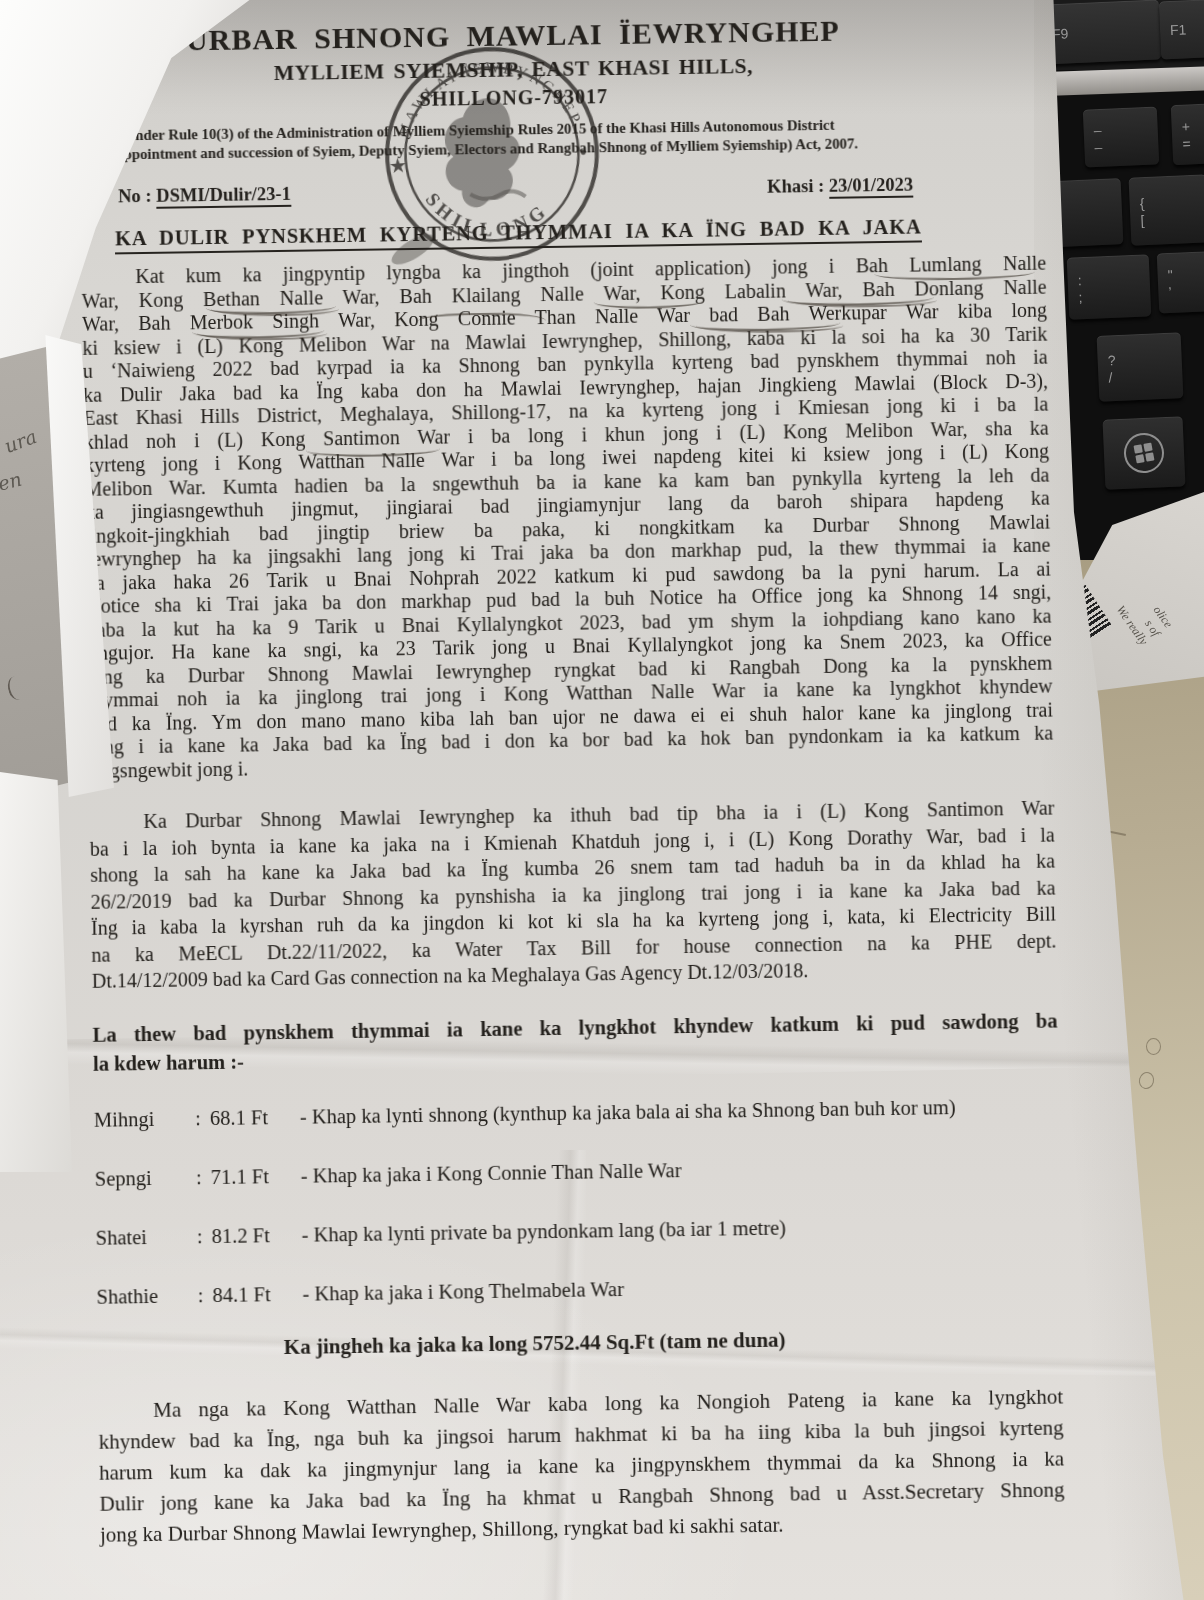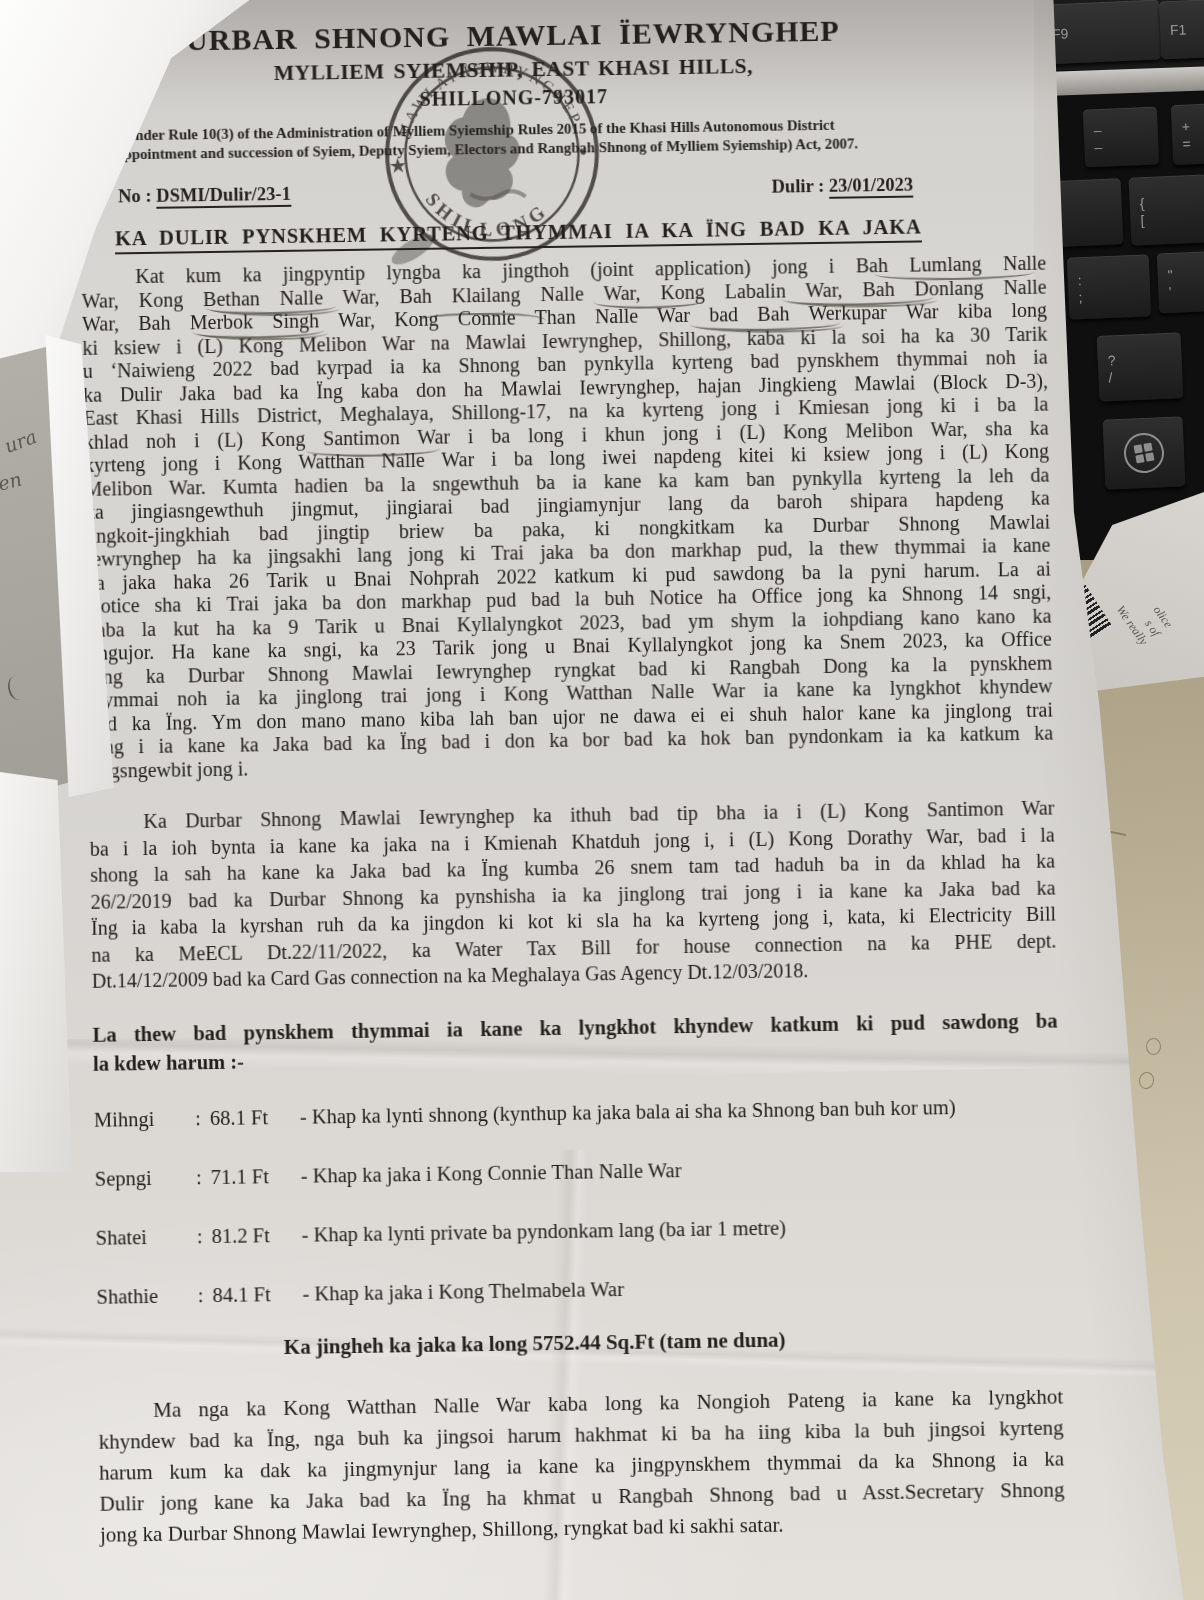--- a/index.html
+++ b/index.html
@@ -226,21 +226,21 @@
       <div class="org1">URBAR SHNONG MAWLAI ÏEWRYNGHEP</div>
       <div class="org2">MYLLIEM SYIEMSHIP, EAST KHASI HILLS,</div>
       <div class="org3">SHILLONG-793017</div>
       <div class="rules">
           <div class="tline">nder Rule 10(3) of the Administration of Mylliem Syiemship Rules 2015 of the Khasi Hills Autonomous District</div>
           <div class="tline">ppointment and succession of Syiem, Deputy Syiem, Electors and Rangbah Shnong of Mylliem Syiemship) Act, 2007.</div>
         </div>
 
       <div class="refrow">
         <span><span>No : </span><span class="u">DSMI/Dulir/23-1</span></span>
-        <span><span>Dulir : </span><span class="u">23/01/2023</span></span>
+        <span><span>Khasi : </span><span class="u">23/01/2023</span></span>
       </div>
 
       <div class="subject"><span>KA DULIR PYNSKHEM KYRTENG THYMMAI IA KA ÏNG BAD KA JAKA</span></div>
 
       <div class="para">
           <div class="tline">Kat kum ka jingpyntip lyngba ka jingthoh (joint application) jong i Bah Lumlang Nalle</div>
           <div class="tline">War, Kong Bethan Nalle War, Bah Klailang Nalle War, Kong Labalin War, Bah Donlang Nalle</div>
           <div class="tline">War, Bah Merbok Singh War, Kong Connie Than Nalle War bad Bah Werkupar War kiba long</div>
           <div class="tline">ki ksiew i (L) Kong Melibon War na Mawlai Iewrynghep, Shillong, kaba ki la soi ha ka 30 Tarik</div>
           <div class="tline">u ‘Naiwieng 2022 bad kyrpad ia ka Shnong ban pynkylla kyrteng bad pynskhem thymmai noh ia</div>

